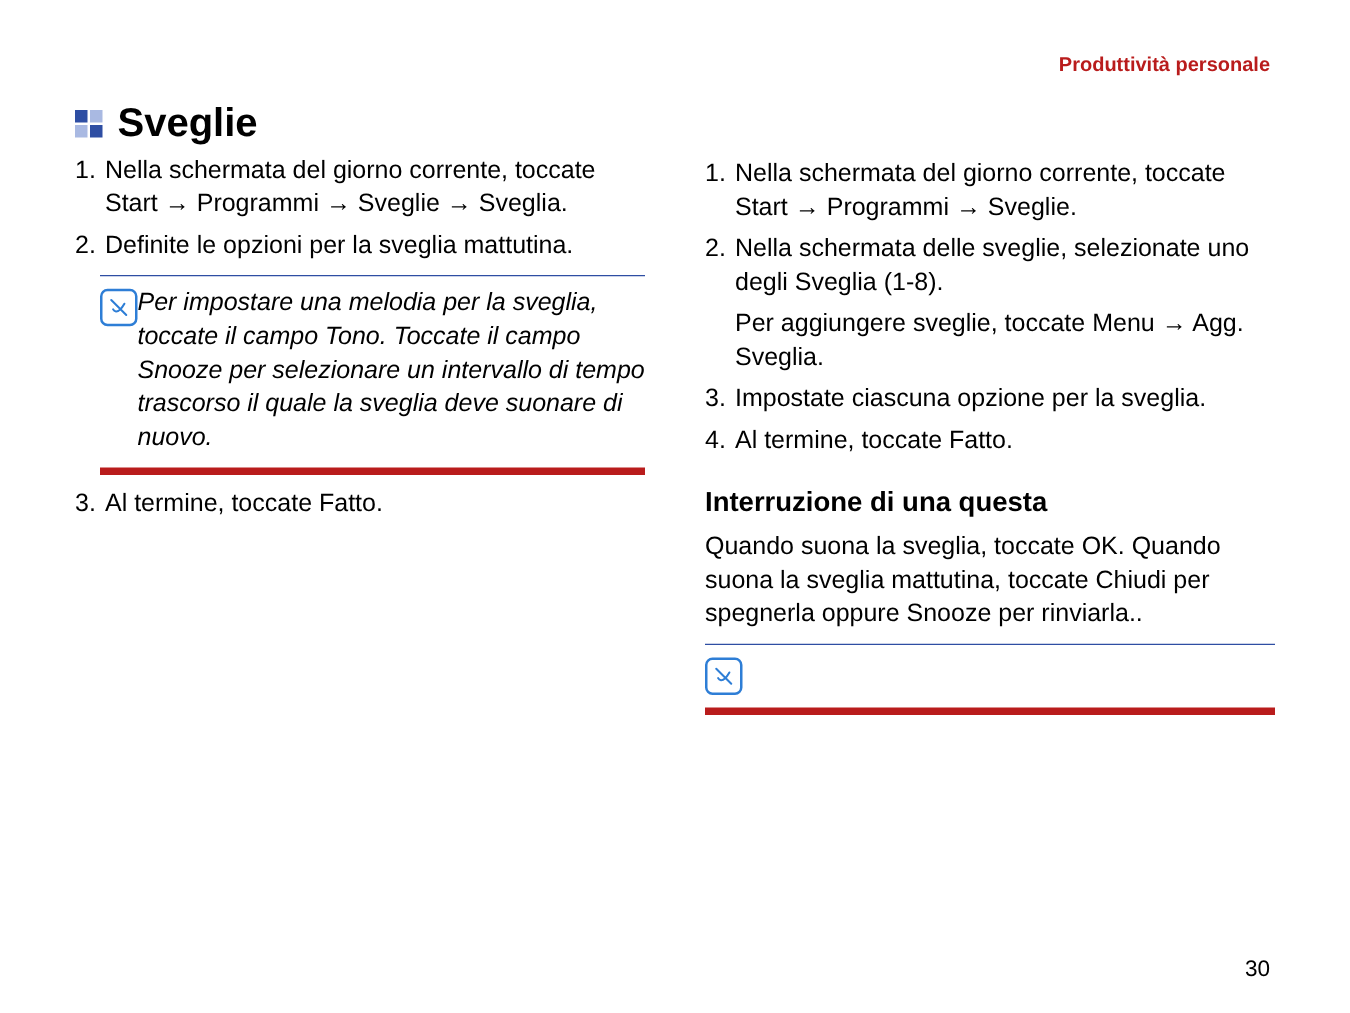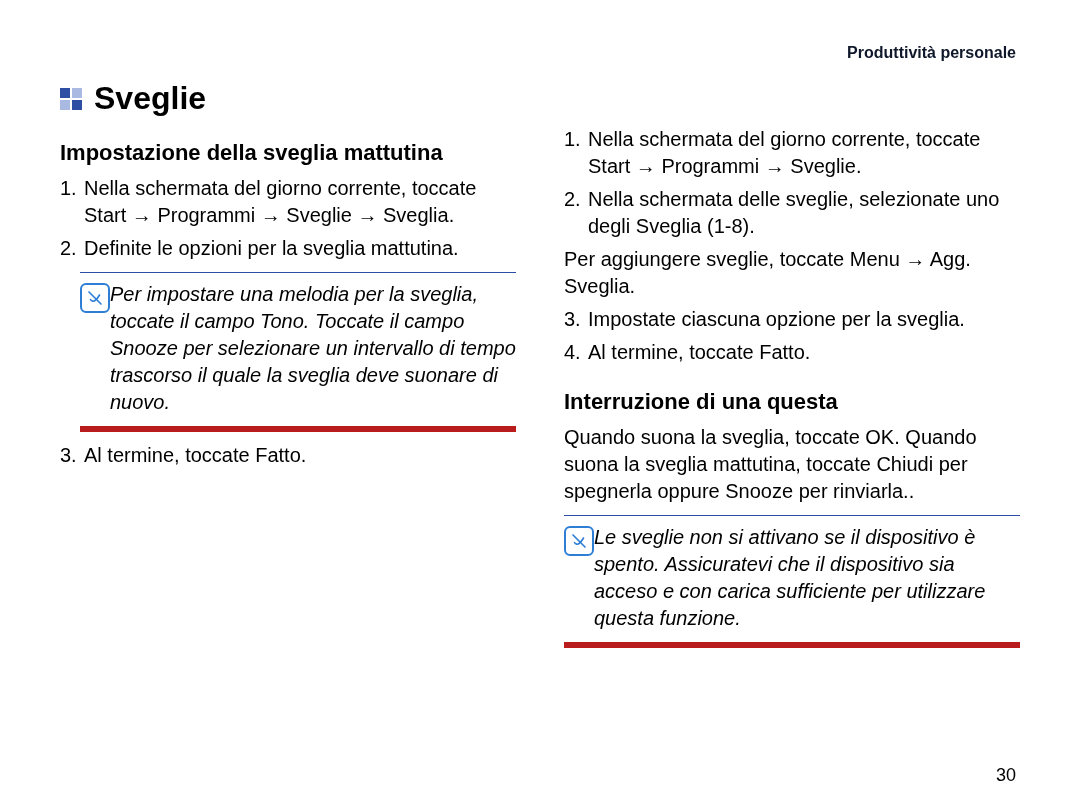--- a/index.html
+++ b/index.html
@@ -8,21 +8,21 @@
     font-family: Verdana, Geneva, sans-serif;
     font-size:20px;
     color:#000;
     position:relative;
     box-sizing:border-box;
     padding:44px 60px 0 60px;
   }
   .header-link {
     position:absolute;
     top:44px; right:64px;
-    color:#0f172a;
+    color:#b91c1c;
     font-weight:bold;
     font-size:16px;
   }
   .columns {
     display:flex;
     gap:48px;
     margin-top:36px;
     justify-content:flex-end;
   }
   .col { flex:1; min-width:0; }
@@ -67,21 +67,21 @@
     border-radius:6px;
     display:flex;
     align-items:center;
     justify-content:center;
     flex-shrink:0;
     margin-top:2px;
   }
   .note-icon svg { width:18px; height:18px; }
   .note-text { flex:1; }
   .para { margin:6px 0; line-height:1.35; }
-  .indent { }
+  .indent { margin-left:24px; }
   .page-num {
     position:absolute;
     bottom:24px; right:64px;
     font-size:18px;
   }
   .top-spacer { height:40px; }
 </style>
 </head>
 <body>
 
@@ -93,21 +93,20 @@
     <div class="title-row">
       <div class="title-icon">
         <span></span>
           <span class="lite"></span>
           <span class="lite"></span>
           <span></span>
       </div>
       <h1 class="page-title">Sveglie</h1>
     </div>
 
-    <h2 class="subhead">Impostazione della sveglia mattutina</h2>
 
     <div class="step">
       <div class="step-num">1.</div>
       <div class="step-body">
         <span>Nella schermata del giorno corrente, toccate </span><span class="b">Start</span><span> → </span><span class="b">Programmi</span><span> → </span><span class="b">Sveglie</span><span> → </span><span class="b">Sveglia</span><span>.</span>
       </div>
     </div>
 
     <div class="step">
       <div class="step-num">2.</div>
@@ -169,19 +168,18 @@
     <div class="para">
       <span>Quando suona la sveglia, toccate </span><span class="b">OK</span><span>. Quando suona la sveglia mattutina, toccate </span><span class="b">Chiudi</span><span> per spegnerla oppure </span><span class="b">Snooze</span><span> per rinviarla..</span>
     </div>
 
     <div class="note-box" style="margin-left:0;">
       <div class="note-icon">
         <svg viewBox="0 0 24 24">
             <path fill="none" stroke="#2e7ed6" stroke-width="2.2" stroke-linecap="round" d="M4 4 L20 20 M6 14 C6 14 10 22 18 8"></path>
           </svg>
       </div>
-      <div class="note-text">Le sveglie non si attivano se il dispositivo è spento. Assicuratevi che il dispositivo sia acceso e con carica sufficiente per utilizzare questa funzione.</div>
     </div>
   </div>
 
 </div>
 
 <div class="page-num">30</div>
 
 </body></html>

